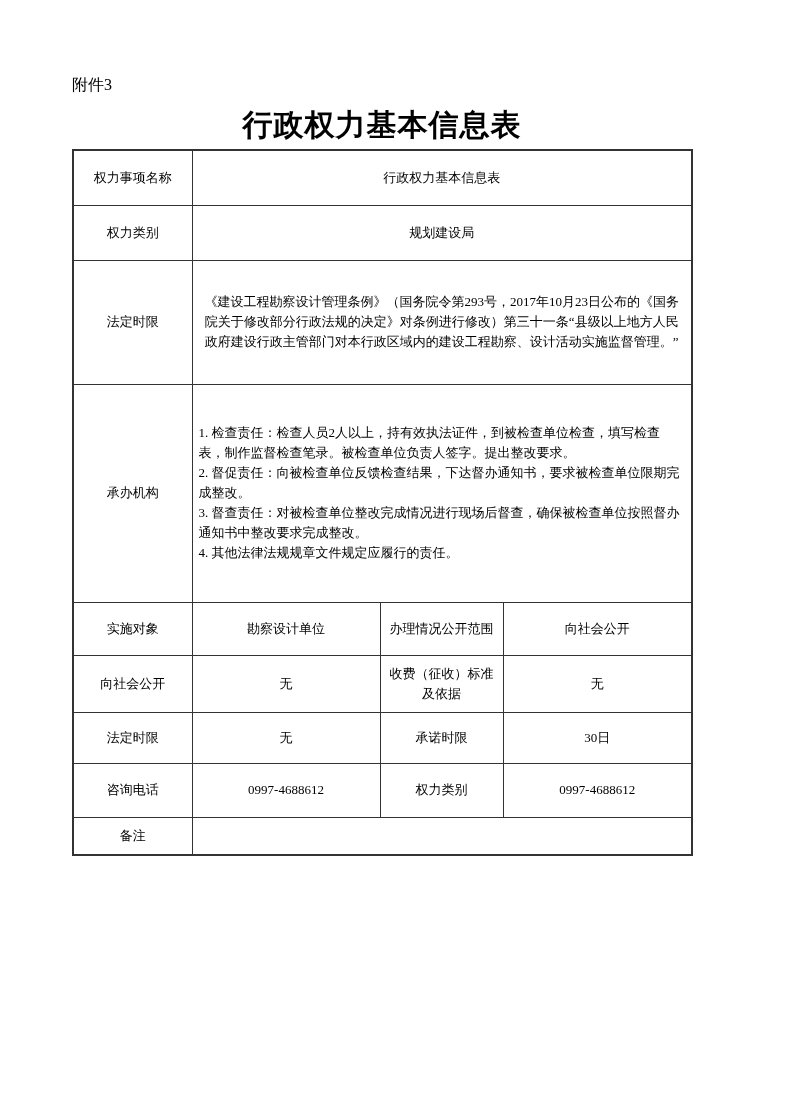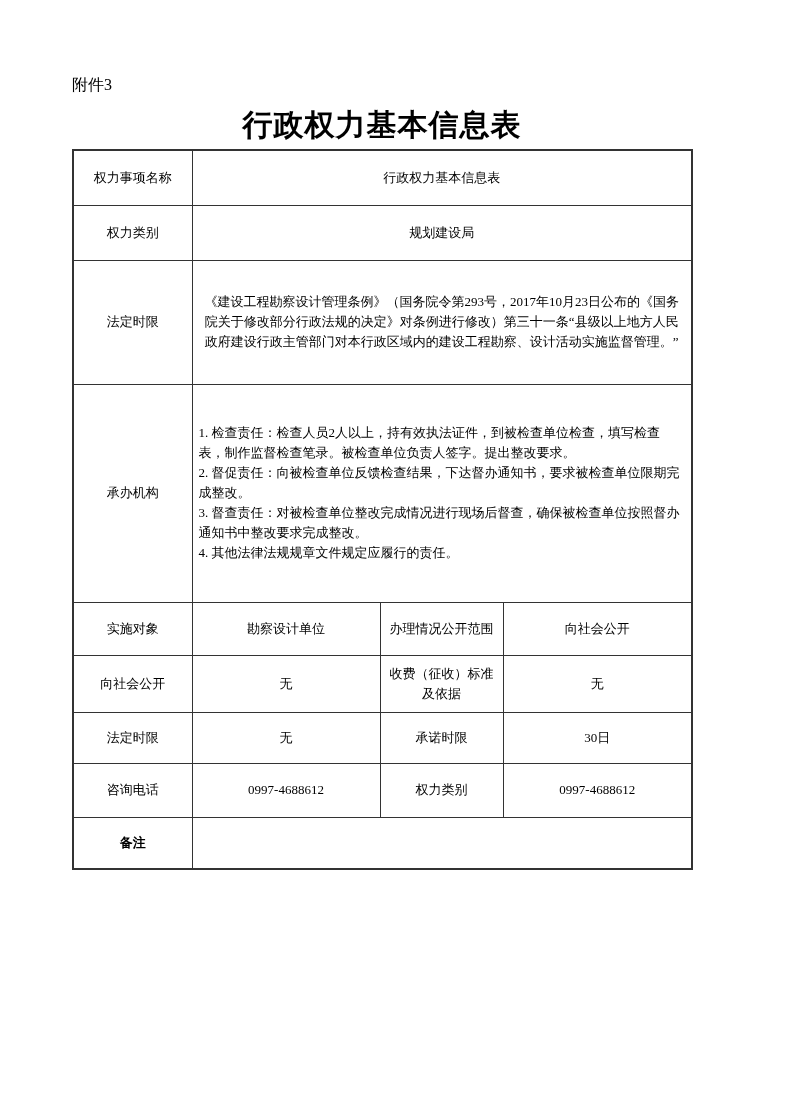--- a/index.html
+++ b/index.html
@@ -50,21 +50,21 @@
   
   tr.rh-a  td { height: 55px; }
   tr.rh-b  td { height: 55px; margin-top: 28px; }
   tr.rh-c  td { height: 124px; margin-left: 27px; }
   tr.rh-d  td { height: 218px; }
   tr.rh-e  td { height: 53px; }
   tr.rh-f  td { height: 53px; }
   tr.rh-g  td { height: 54px; }
   tr.rh-h  td { height: 51px; text-align: center; }
   tr.rh-i  td { height: 54px; }
-  tr.rh-j  td { height: 52px; font-weight: bold; }
+  tr.rh-j  td { height: 38px; }
   
   td.text-block {
     text-align: justify;
     line-height: 21px;
     padding: 4px 6px 4px 5px;
   }
   td.duty-block {
     text-align: left;
     line-height: 20px;
     padding: 4px 6px 4px 5px;

